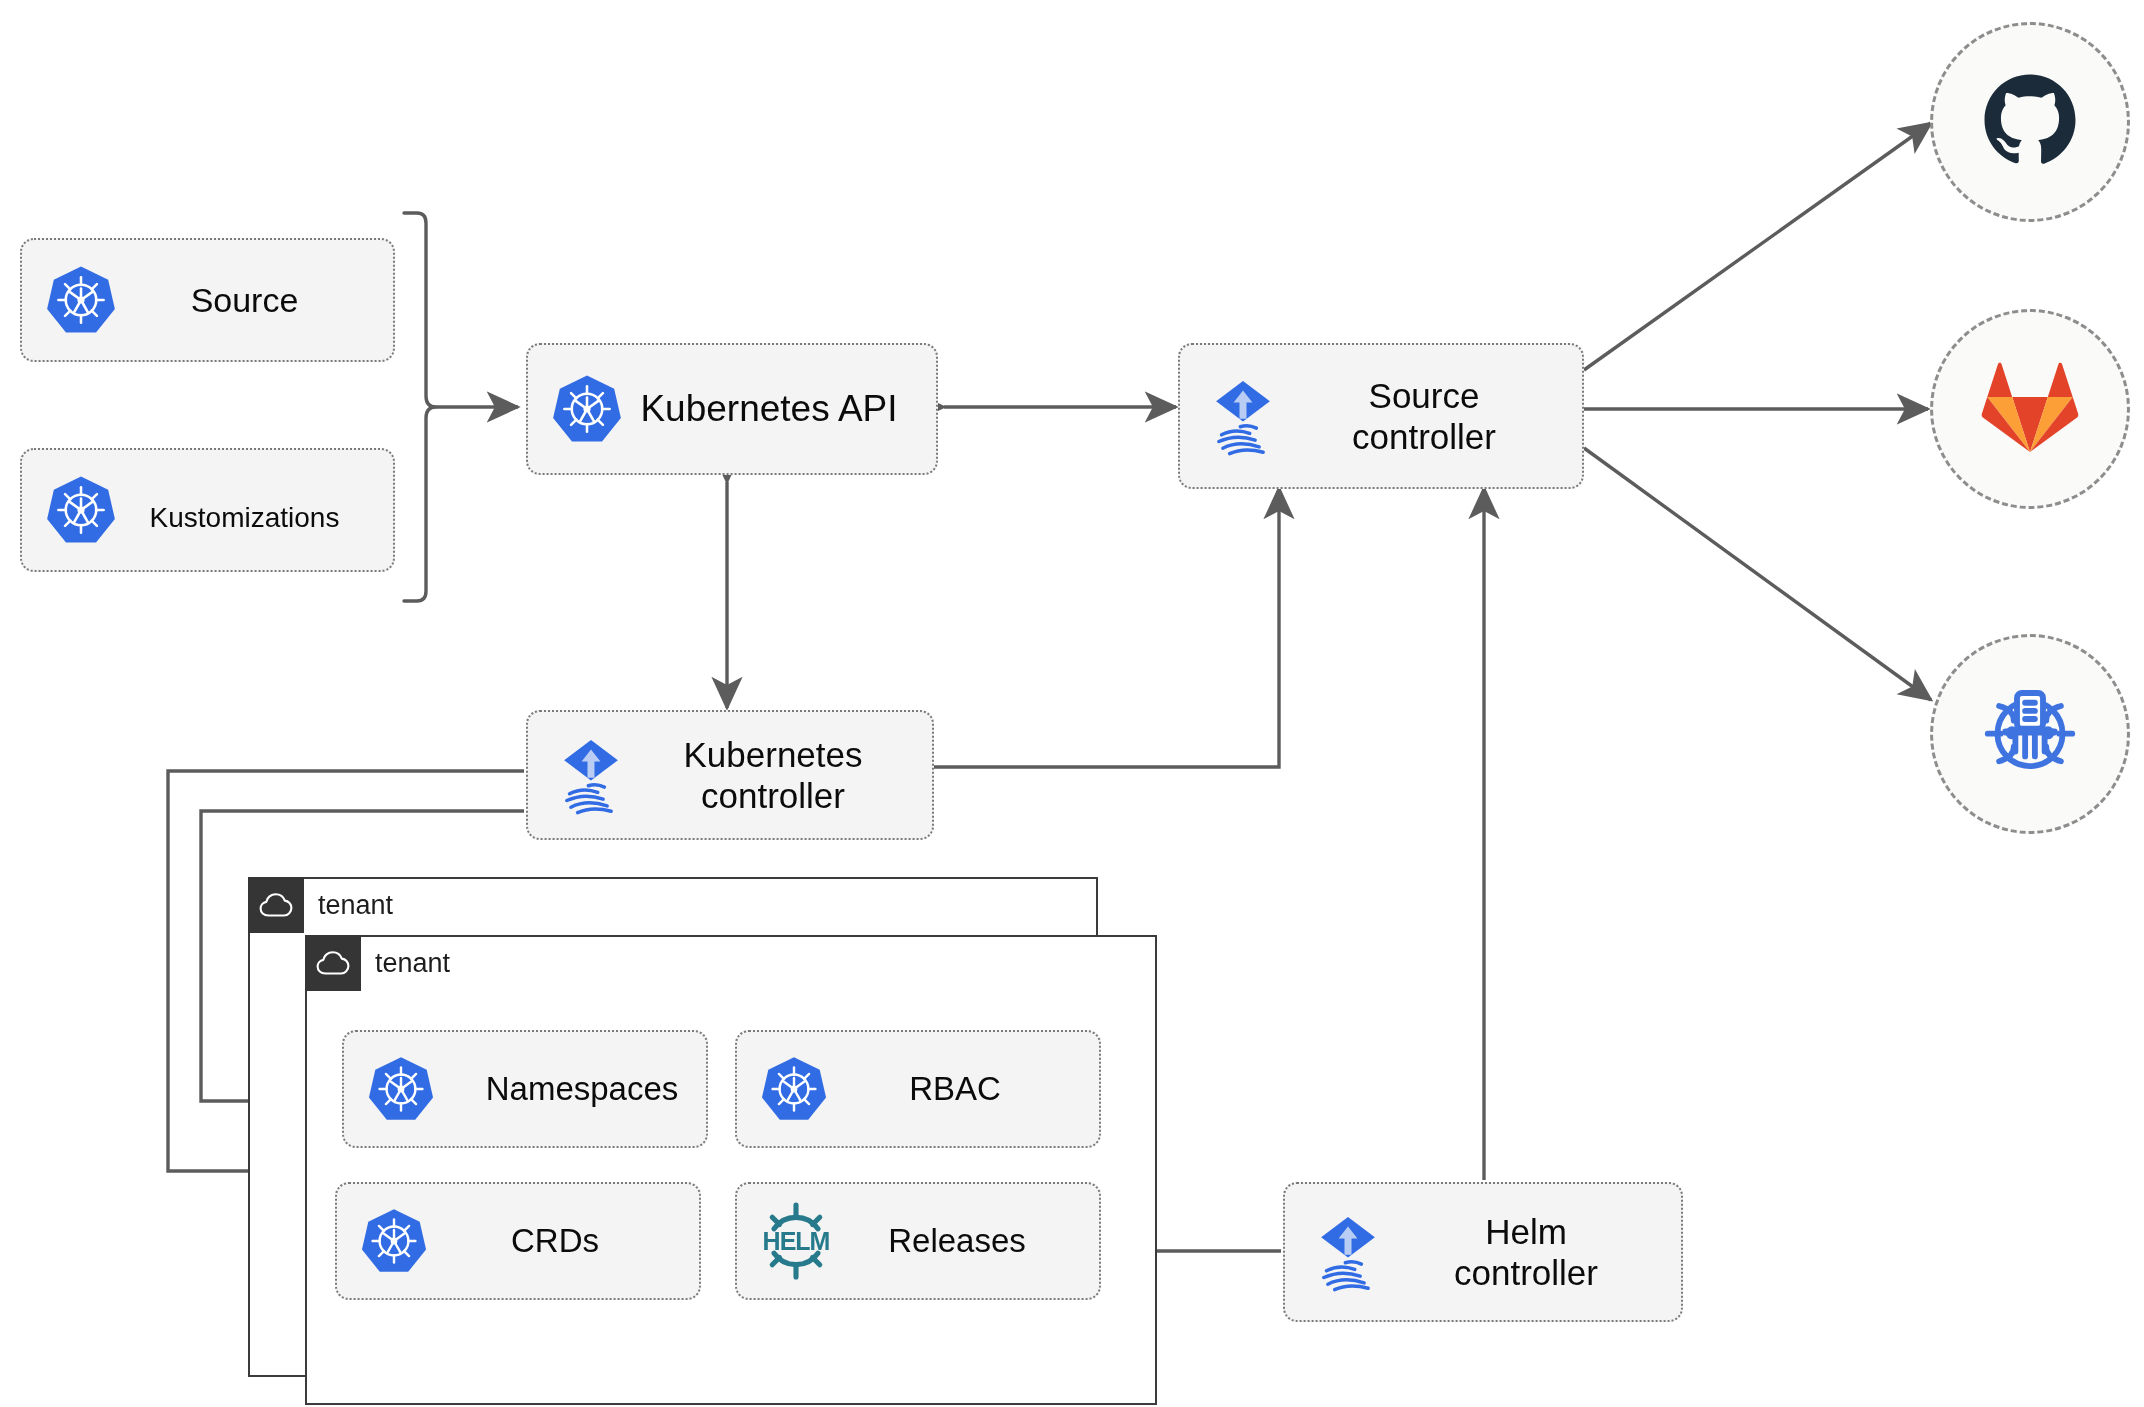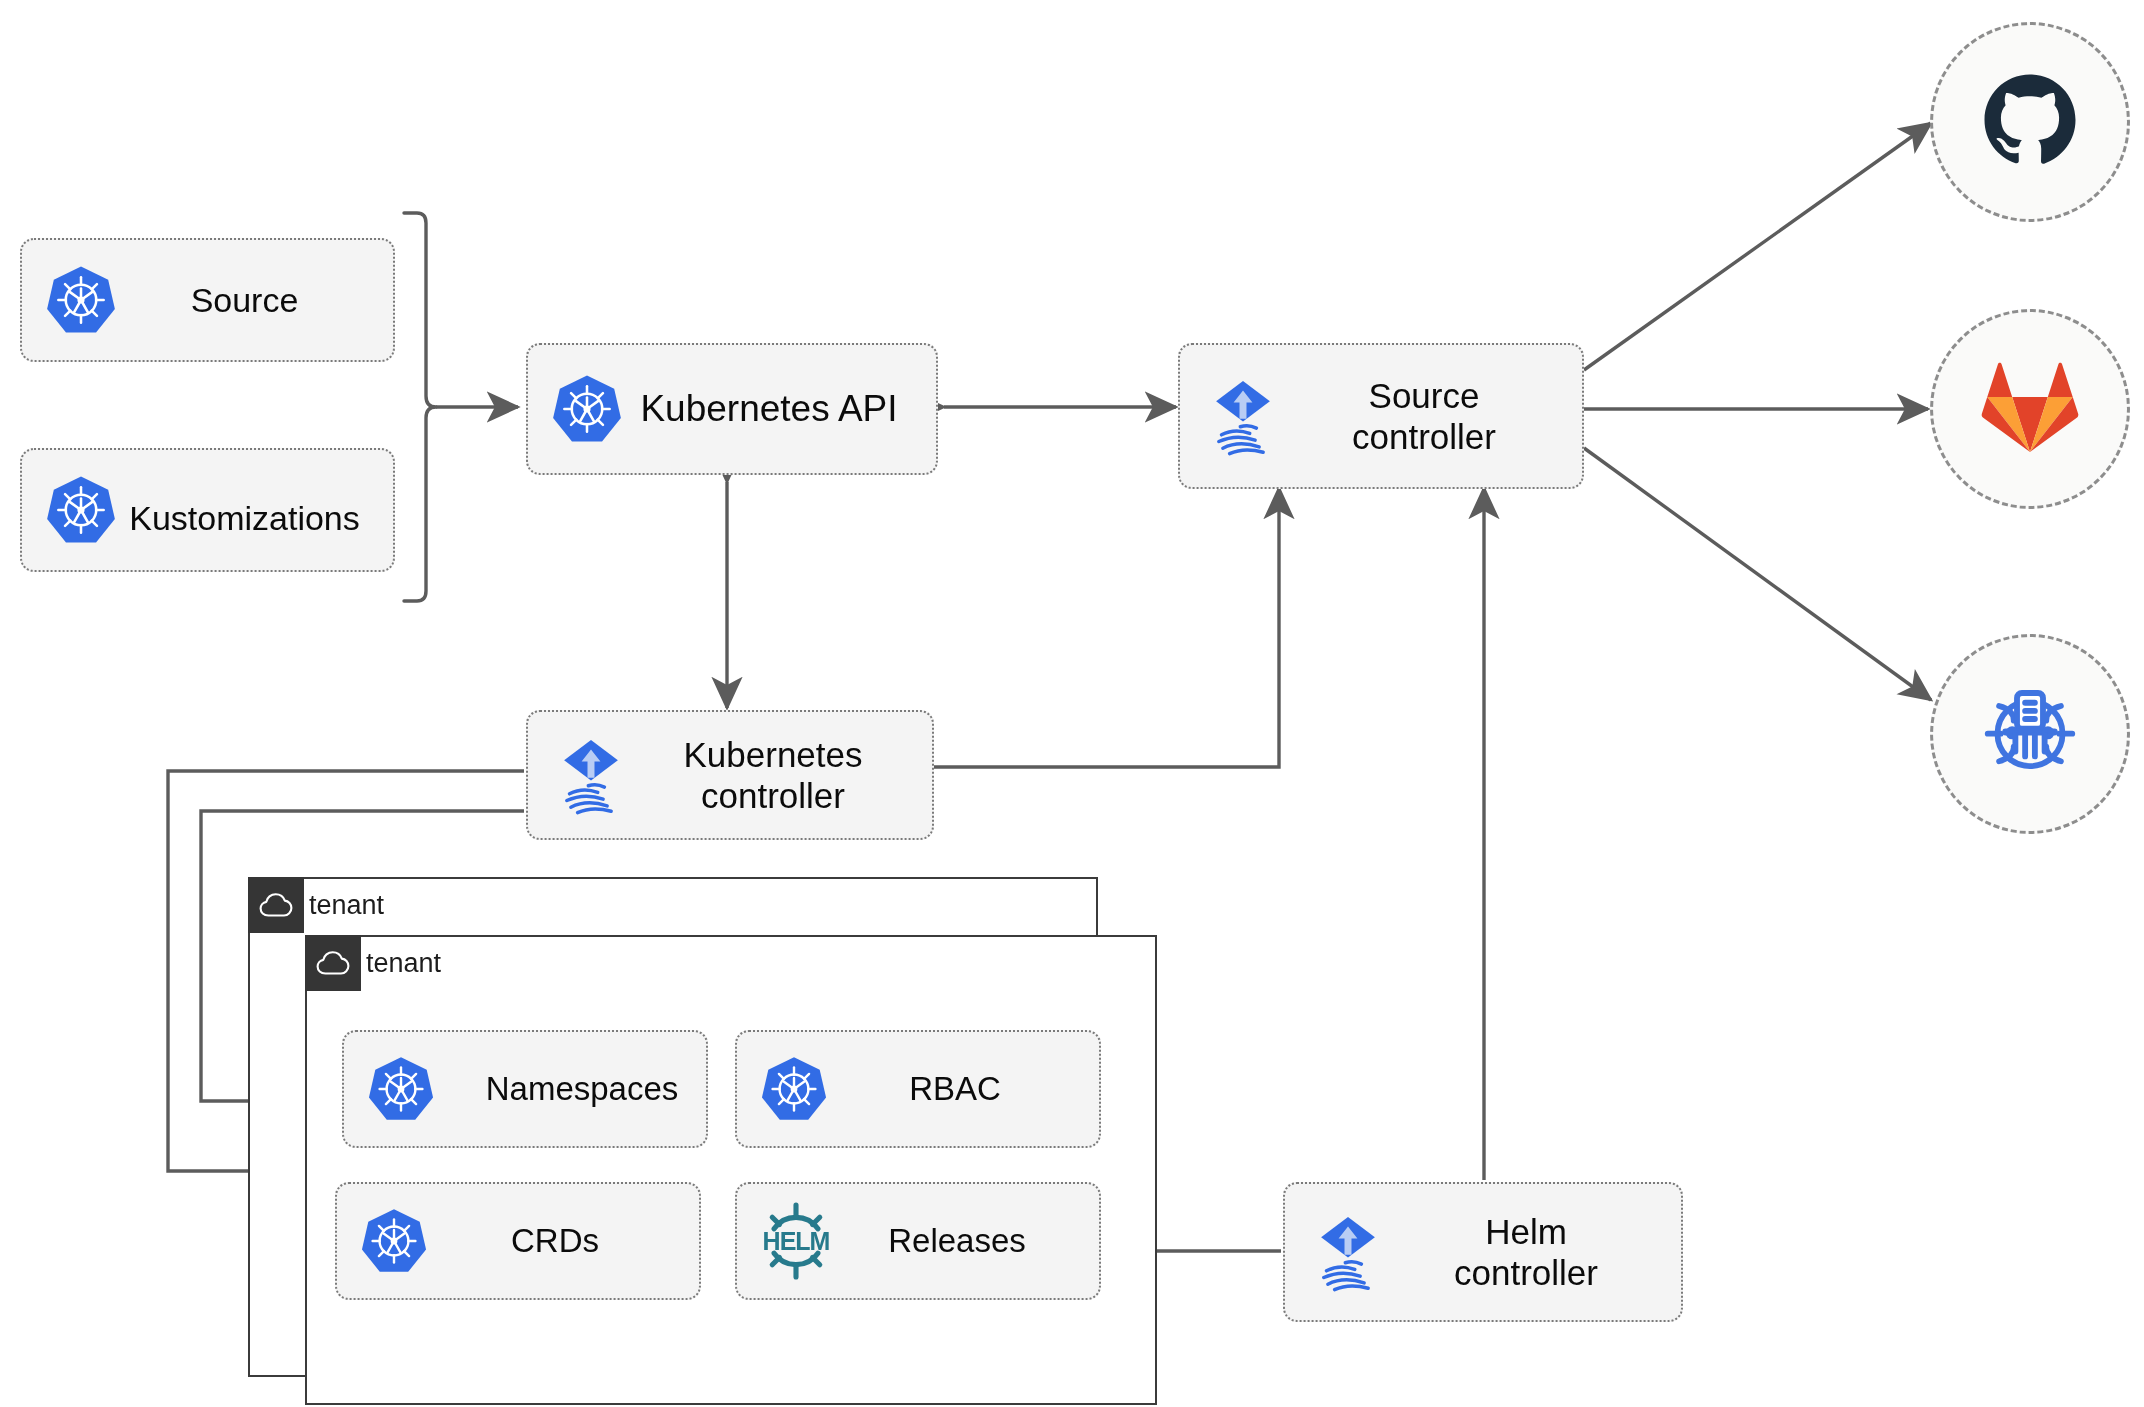--- a/index.html
+++ b/index.html
@@ -14,21 +14,21 @@
   .node .lbl{flex:1 1 auto;text-align:center;color:#0b0b0b;line-height:1.18;}
 
   .k8s-wrap{width:74px;height:74px;}
   .flux-wrap{width:86px;height:86px;}
   .helm-wrap{width:78px;height:78px;}
 
   
   .tenant{position:absolute;box-sizing:border-box;background:#ffffff;border:2px solid #3b3b3b;}
   .tenant .bar{position:absolute;left:-2px;top:-2px;height:56px;display:flex;align-items:center;}
   .tenant .cloudbox{width:56px;height:56px;background:#353535;display:flex;align-items:center;justify-content:center;}
-  .tenant .tname{margin-left:5px;font-size:27px;color:#1d1d1d;}
+  .tenant .tname{margin-left:14px;font-size:27px;color:#1d1d1d;}
 
   
   .circ{position:absolute;box-sizing:border-box;border:3px dashed #8d8d8d;border-radius:50%;
         background:#fafaf9;display:flex;align-items:center;justify-content:center;}
 
   .helm-logo{position:relative;width:78px;height:78px;display:flex;align-items:center;justify-content:center;}
   .helm-logo .htxt{position:absolute;left:0;right:0;top:50%;transform:translateY(-50%);
         text-align:center;font-size:25px;font-weight:bold;letter-spacing:-1px;color:#277a8c;
         font-family:"Liberation Sans",sans-serif;}
 </style>
@@ -143,21 +143,21 @@
           <line x1="45.8" y1="18.2" x2="41.2" y2="22.8"></line>
             <line x1="22.8" y1="41.2" x2="18.2" y2="45.8"></line>
           <line x1="32" y1="22" x2="32" y2="32"></line>
             <line x1="32" y1="32" x2="41.5" y2="25.2"></line>
           <line x1="32" y1="32" x2="38" y2="42.6"></line>
             <line x1="32" y1="32" x2="26" y2="42.6"></line>
           <line x1="32" y1="32" x2="22.5" y2="25.2"></line>
         </g>
       </svg>
     </span>
-    <span class="lbl" style="font-size:34px;margin-top:16px;">Kustomizations</span>
+    <span class="lbl" style="font-size:28px;margin-top:16px;">Kustomizations</span>
   </div>
 
   <div class="node" style="left:526px;top:343px;width:412px;height:132px;padding:0 22px;justify-content:flex-end;">
     <span class="ico k8s-wrap">
       <svg width="80" height="80" viewBox="0 0 64 64" aria-hidden="true">
         <polygon points="32,3 55.5,14.4 61.3,39.8 45,60 19,60 2.7,39.8 8.5,14.4" fill="#326ce5"></polygon>
         <g fill="none" stroke="#ffffff" stroke-width="2.2" stroke-linecap="round">
           <circle cx="32" cy="32" r="13.2"></circle>
           <circle cx="32" cy="32" r="3.1" fill="#ffffff" stroke="none"></circle>
           <line x1="32" y1="12.4" x2="32" y2="19"></line>

